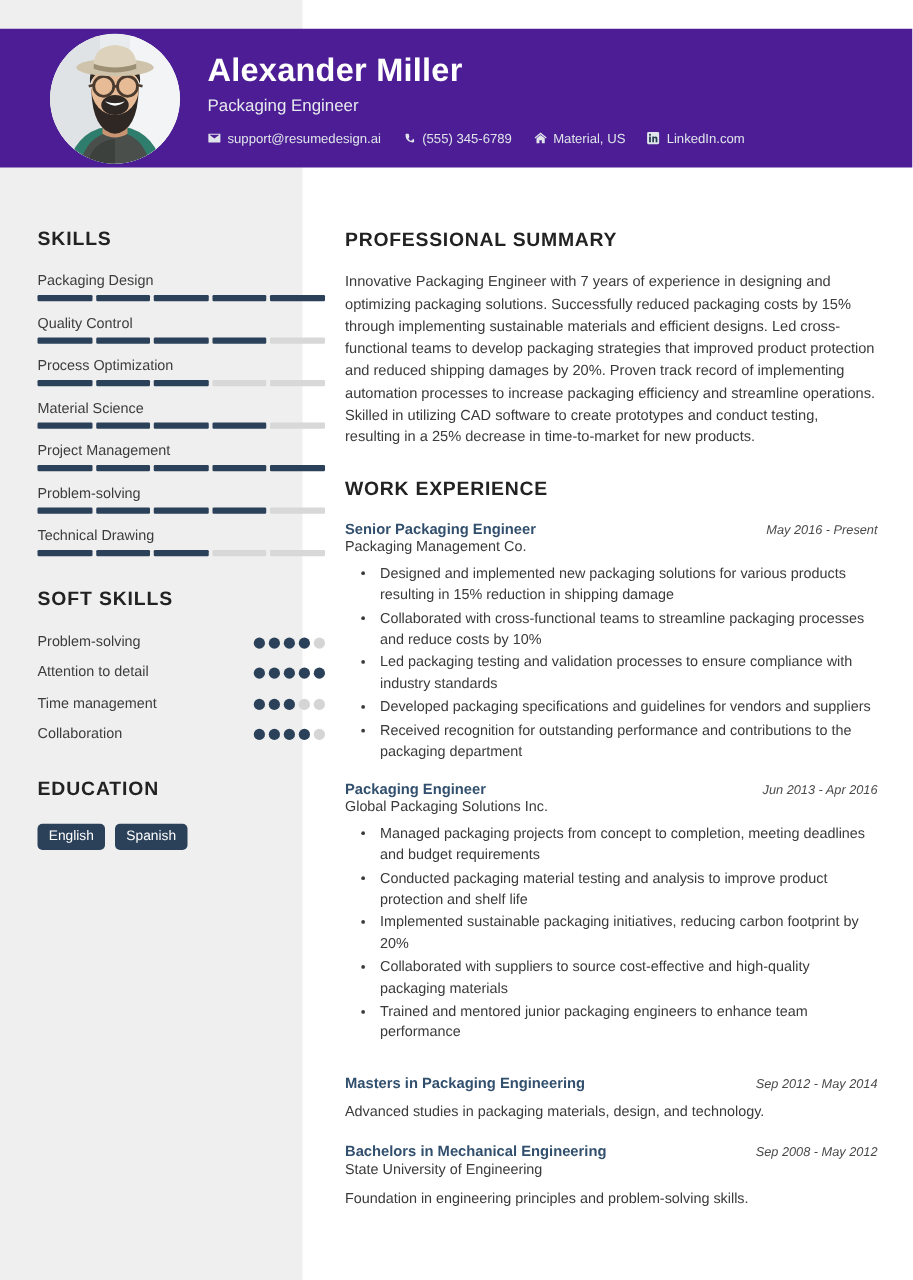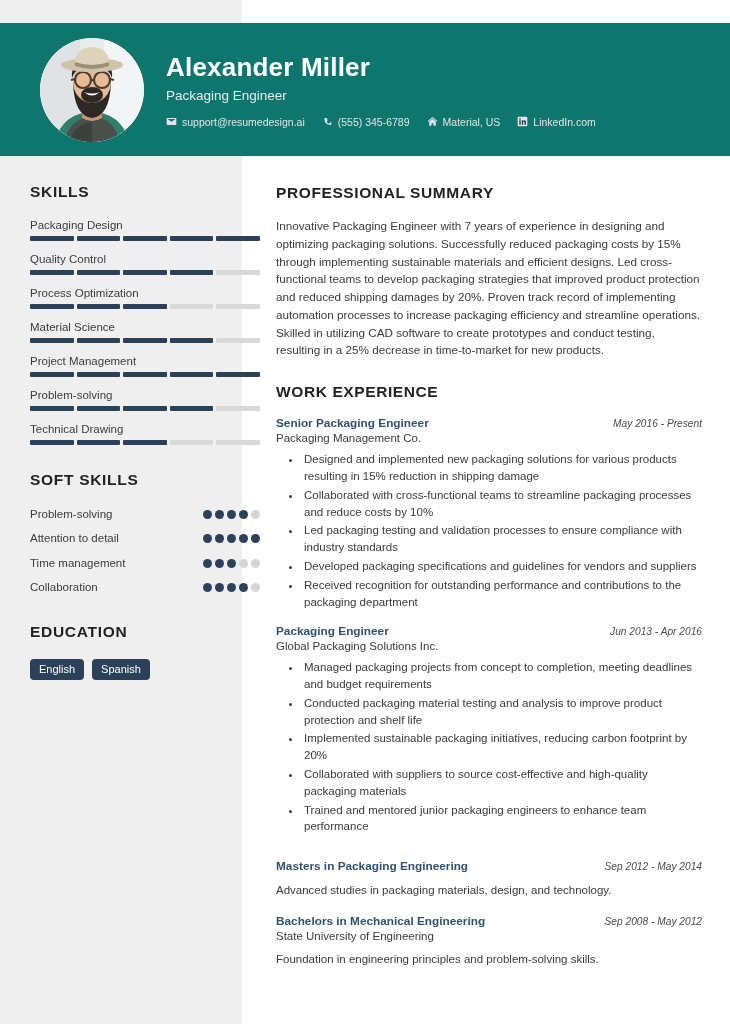--- a/index.html
+++ b/index.html
@@ -20,22 +20,22 @@
     position: absolute;
     left: 0; top: 0;
     width: 242px; height: 1024px;
     background: #efefef;
   }
 
   
   .header {
     position: absolute;
     left: 0; top: 23px;
-    width: 730px; height: 133px;
-    background: #0f766e;
+    width: 730px; height: 111px;
+    background: #4c1d95;
     display: flex;
     align-items: center;
     padding-left: 40px;
   }
 
   .avatar {
     width: 104px; height: 104px;
     border-radius: 50%;
     overflow: hidden;
     flex: 0 0 104px;

